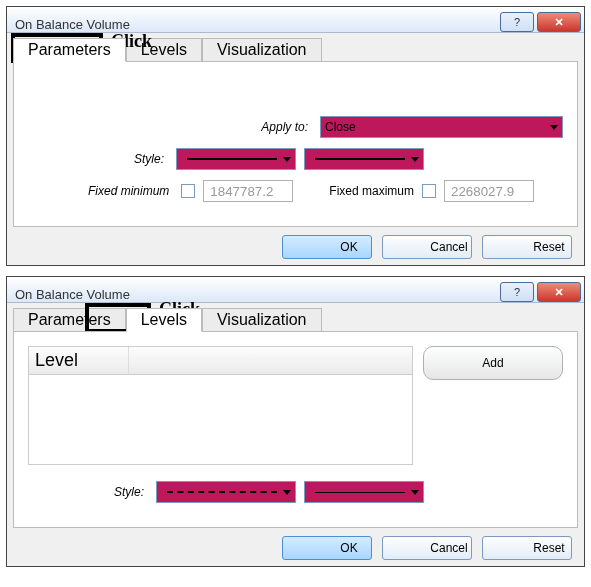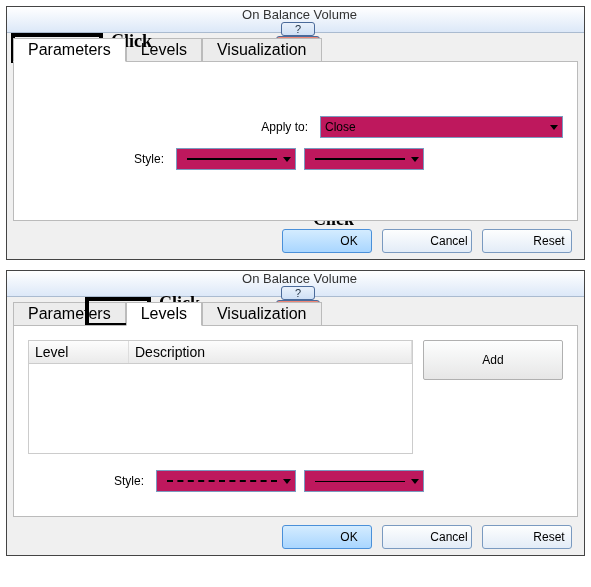--- a/index.html
+++ b/index.html
@@ -1,44 +1,44 @@
 <!DOCTYPE html>
 <html><head>
 <meta charset="utf-8">
 <style>
   * { box-sizing: border-box; font-family: "Segoe UI", Tahoma, sans-serif; }
   body { margin: 0; padding: 6px; background: #fff; width: 591px; font-size: 12px; color: #000; }
   .window { border: 1px solid #444; margin-bottom: 10px; background: #f0f0f0; position: relative; }
-  .titlebar { display: flex; align-items: center; background: linear-gradient(#fff, #dce8f8); border-bottom: 1px solid #aabbd0; height: 26px; padding-left: 8px; flex-direction: column; }
+  .titlebar { display: flex; align-items: flex-end; background: linear-gradient(#fff, #dce8f8); border-bottom: 1px solid #aabbd0; height: 26px; padding-left: 8px; }
   .titlebar .title { flex: 1; color: #333; font-size: 13px; }
   .titlebar .tbtn { width: 34px; height: 20px; margin-right: 3px; border: 1px solid #4a6a9a; border-radius: 3px; display:flex; align-items:center; justify-content:center; font-size:11px; }
   .tbtn.help { background: linear-gradient(#e9f1fb,#cfe0f5); color:#234; }
   .tbtn.close { background: linear-gradient(#f08a7a,#c8392a); color:#fff; font-weight:bold; width:44px; }
   .body { padding: 4px 6px 6px 6px; }
   .tabstrip { display:flex; position: relative; }
   .tab { padding: 2px 14px; border:1px solid #bbb; border-bottom:none; background:#ececec; position:relative; top:1px; font-size:16px; }
   .tab.active { background:#fff; border-bottom:1px solid #fff; z-index:2; }
   .panel { border:1px solid #bbb; background:#fff; padding: 14px; position:relative; z-index:1; min-height:160px; }
   .row { display:flex; align-items:center; margin-bottom:10px; gap:8px; }
-  .lblr { width: 140px; text-align:right; padding-right:4px;}
+  .lblr { width: 140px; text-align:right; padding-right:4px;font-style:italic;}
   .select { display:flex; align-items:center; justify-content:space-between; border:1px solid #7a9ac0; background:#be185d; height:22px; padding:0 4px; }
   .select .caret { border-left:4px solid transparent; border-right:4px solid transparent; border-top:5px solid #000; }
   .swatch { width:14px; height:14px; display:inline-block; margin-right:4px; border:1px solid #888; }
   .dashline { flex:1; height:0; border-top:2px dashed #000; margin:0 6px; }
   .solidline { flex:1; height:0; border-top:2px solid #000; margin:0 6px; }
   .checkbox { width:14px; height:14px; border:1px solid #7a9ac0; background:#fff; display:inline-block; }
   .txt { height:22px; border:1px solid #b0b0b0; background:#fff; color:#999; padding:0 6px; width:90px; }
   .btnrow { display:flex; justify-content:flex-end; gap:10px; margin-top:8px; padding-right:6px; }
   .btn { width:90px; height:24px; border:1px solid #7a9ac0; border-radius:3px; background:linear-gradient(#fdfefe,#e3ecf7); display:flex; align-items:center; justify-content:center;padding-left:44px; }
   .btn.primary { background: linear-gradient(#d4ecff,#a9d6ff); border-color:#4a90d9; }
   .listhead { display:flex; background:linear-gradient(#fdfdfd,#eaeaea); border:1px solid #ccc; }
-  .listhead div { padding:3px 6px; border-right:1px solid #ddd; font-size:14px; }
+  .listhead div { padding:3px 6px; border-right:1px solid #ddd; font-size:18px; }
   .listbody { height:90px; border:1px solid #ccc; border-top:none; background:#fff; }
   .rightcol { width:140px; margin-left:10px; display:flex; flex-direction:column; gap:8px; }
-  .rbtn { height:40px; border:1px solid #b0b0b0; border-radius:2px; background:linear-gradient(#fdfefe,#e6e6e6); display:flex; align-items:center; justify-content:center; }
+  .rbtn { height:34px; border:1px solid #b0b0b0; border-radius:10px; background:linear-gradient(#fdfefe,#e6e6e6); display:flex; align-items:center; justify-content:center; }
   .rbtn.disabled { color:#aaa; }
   .highlight { position:absolute; border:4px solid #000; pointer-events:none; }
   .anno { position:absolute; font-weight:bold; font-size:18px; font-family: "Times New Roman", serif; pointer-events:none; }
   svg.arrows { position:absolute; top:0; left:0; pointer-events:none; }
 </style>
 </head>
 <body>
 
 <div class="window" style="position:relative;">
   <div class="titlebar">
@@ -63,20 +63,29 @@
       <div class="row">
         <div class="lblr">Style:</div>
         <div class="select" style="width:120px;">
           <span class="solidline"></span>
           <span class="caret"></span>
         </div>
         <div class="select" style="width:120px;">
           <span class="solidline"></span>
           <span class="caret"></span>
         </div>
+      </div>
+      <div class="row">
+        <div class="lblr" style="width:auto; margin-left:60px;">Fixed minimum</div>
+        <span class="checkbox"></span>
+        <input class="txt" readonly="" value="1847787.2" style="">
+        <span style="width:20px;"></span>
+        <span>Fixed maximum</span>
+        <span class="checkbox"></span>
+        <input class="txt" readonly="" value="2268027.9" style="">
       </div>
     </div>
     <div class="btnrow">
       <div class="btn primary">OK</div>
       <div class="btn">Cancel</div>
       <div class="btn">Reset</div>
     </div>
   </div>
 
   <div class="highlight" style="left:4px; top:26px; width:92px; height:30px;"></div>
@@ -107,21 +116,20 @@
     <div class="tabstrip">
       <div class="tab">Parameters</div>
       <div class="tab active">Levels</div>
       <div class="tab">Visualization</div>
     </div>
     <div class="panel">
       <div style="display:flex;">
         <div style="flex:1;">
           <div class="listhead">
             <div style="width:100px;">Level</div>
-            <div style="flex:1;">Description</div>
           </div>
           <div class="listbody"></div>
         </div>
         <div class="rightcol">
           <div class="rbtn">Add</div>
         </div>
       </div>
       <div class="row" style="margin-top:16px;">
         <div class="lblr" style="width:120px;">Style:</div>
         <div class="select" style="width:140px;">

